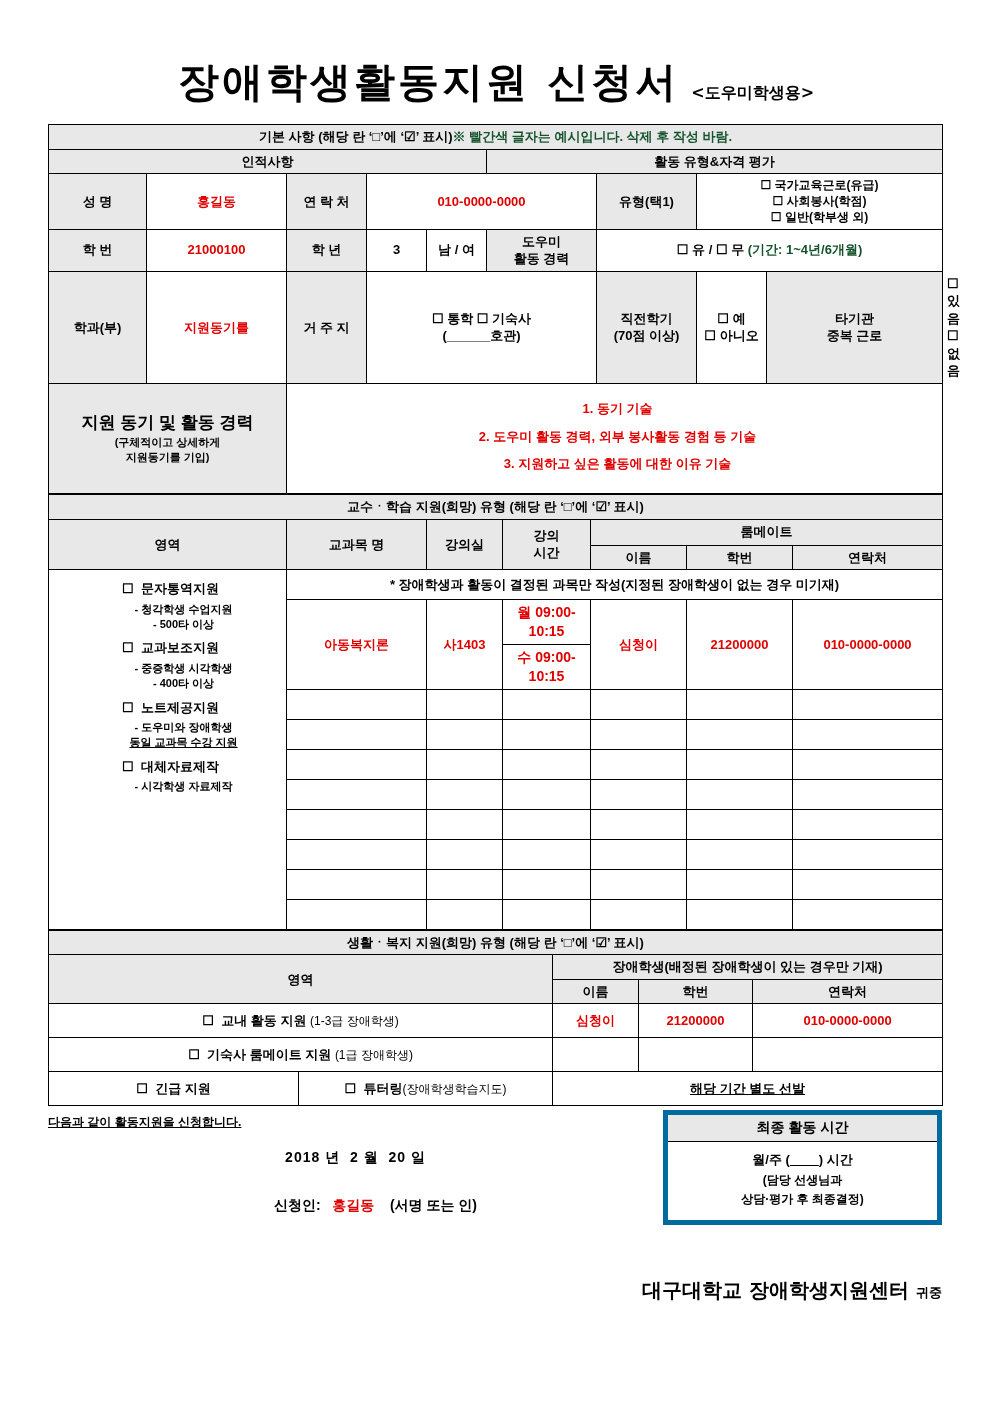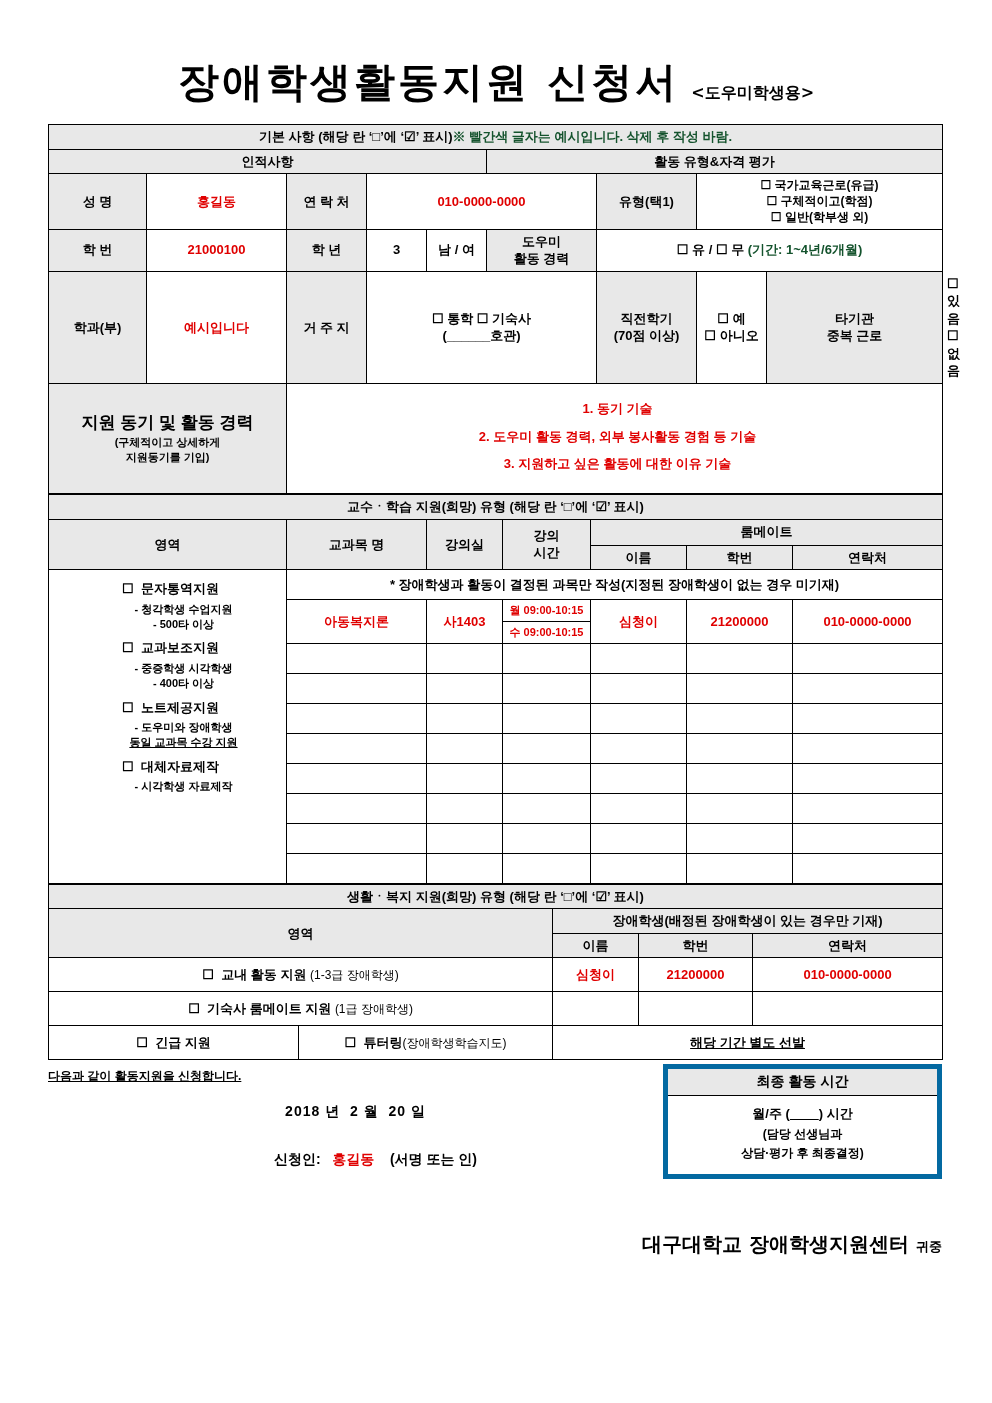--- a/index.html
+++ b/index.html
@@ -59,21 +59,21 @@
     line-height: 1.35;
   }
   .gray { background: #e8e8e8; }
   .red { color: #14532d; }
   .redb { color: #e00000; font-weight: bold; }
   .left { text-align: left; }
   .lpad { padding-left: 10px; }
   .nowrap { white-space: nowrap; }
   .small { font-size: 12px; }
   .xsmall { font-size: 11px; }
-  .tiny { font-size: 11px; }
+  .tiny { font-size: 14px; }
   .chk { font-size: 13px; }
   .cellline { display: block; }
   .u { text-decoration: underline; }
   .nb { font-weight: normal; }
   .h-title { font-size: 13.5px; }
   .row-empty { height: 30px; }
   
   .bottom {
     width: 894px;
     display: flex;
@@ -166,42 +166,42 @@
       <td class="gray h-title" colspan="5">활동 유형&amp;자격 평가</td>
     </tr>
     <tr style="height:44px">
       <td class="gray">성      명</td>
       <td class="redb">홍길동</td>
       <td class="gray">연 락 처</td>
       <td class="redb" colspan="3">010-0000-0000</td>
       <td class="gray">유형(택1)</td>
       <td class="left lpad" colspan="3" rowspan="1">
         <span class="cellline small">☐ <span>국가교육근로(유급)</span></span>
-        <span class="cellline small">☐ <span>구체적이고(학점)</span></span>
+        <span class="cellline small">☐ <span>사회봉사(학점)</span></span>
         <span class="cellline small">☐ <span>일반(학부생 외)</span></span>
       </td>
     </tr>
     <tr style="height:36px">
       <td class="gray">학      번</td>
       <td class="redb">21000100</td>
       <td class="gray">학      년</td>
       <td>3</td>
       <td>남 / 여</td>
       <td class="gray small">
         <span class="cellline">도우미</span>
             <span class="cellline">활동 경력</span>
       </td>
       <td class="left lpad nowrap small" colspan="4">
         ☐ <span>유</span> / ☐ <span>무</span>
         <span class="red">(기간: 1~4년/6개월)</span>
       </td>
     </tr>
     <tr style="height:46px">
       <td class="gray">학과(부)</td>
-      <td class="redb">예시입니다</td>
+      <td class="redb">지원동기를</td>
       <td class="gray">거 주 지</td>
       <td class="left small" colspan="3">
         <span class="cellline">☐ <span>통학</span>
         ☐ <span>기숙사</span></span>
         <span class="cellline">(______호관)</span>
       </td>
       <td class="gray small">
         <span class="cellline">직전학기</span>
             <span class="cellline">(70점 이상)</span>
       </td>

